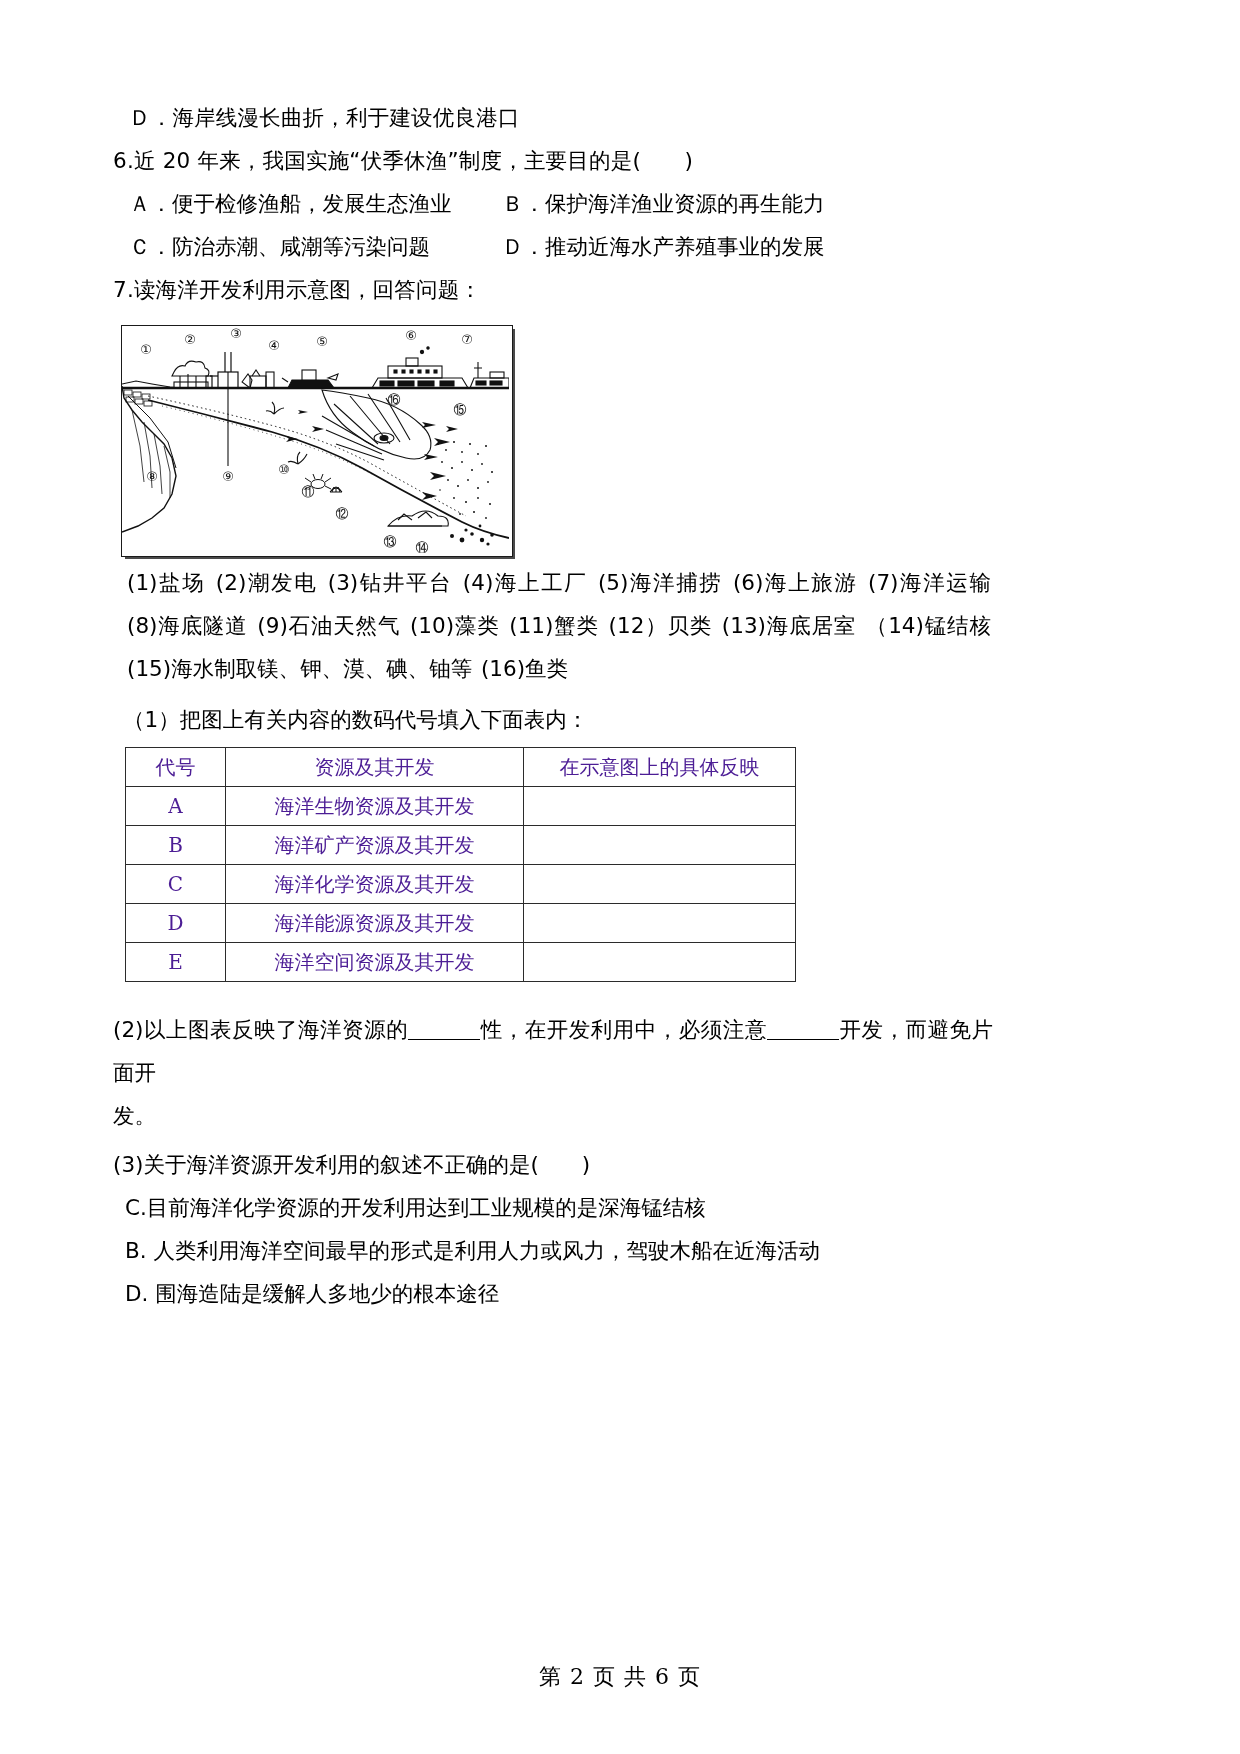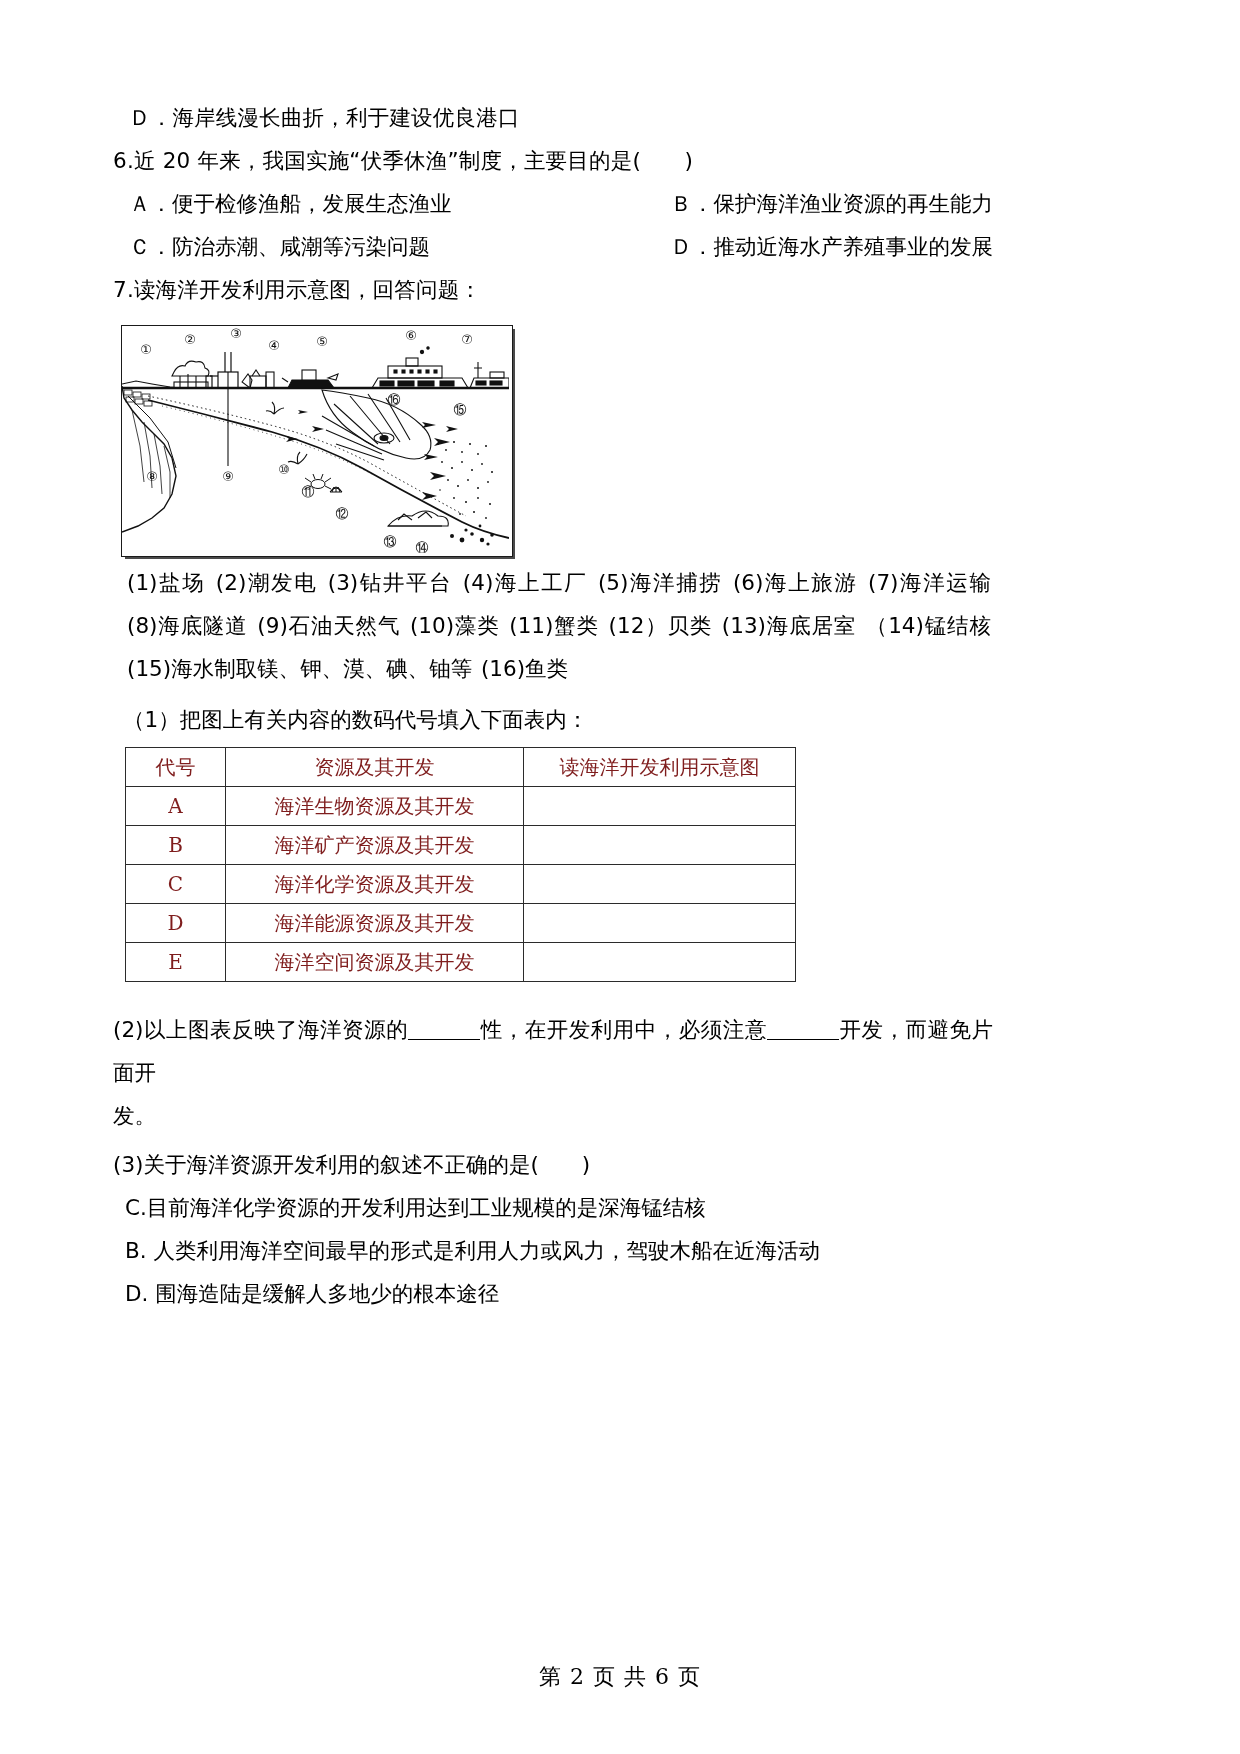--- a/index.html
+++ b/index.html
@@ -39,21 +39,21 @@
   .line.indent { padding-left: 16px; }
 
   .opts {
     display: flex;
     font-size: 21.5px;
     line-height: 43px;
     padding-left: 16px;
     gap: 23px;
   }
   .opt-a { width: 350px; flex: 0 0 350px; }
-  .opt-b { flex: 1 1 auto; text-align: right; }
+  .opt-b { flex: 1 1 auto; }
 
   
   .figure-wrap {
     margin-top: 14px;
     margin-bottom: 4px;
     padding-left: 8px;
   }
   .figure-box {
     position: relative;
     width: 390px;
@@ -90,21 +90,21 @@
     table-layout: fixed;
   }
   table.codes td, table.codes th {
     border: 1px solid #2b2b2b;
     height: 38px;
     font-weight: normal;
     font-size: 20px;
     text-align: center;
     vertical-align: middle;
     padding: 0 4px;
-    color: #7f1d1d;
+    color: #4c1d95;
   }
   table.codes th { font-size: 20px; }
   .col-code { width: 100px; }
   .col-res  { width: 298px; }
   .col-map  { width: 272px; }
 
   
   .para {
     font-size: 21.5px;
     line-height: 43px;
@@ -377,21 +377,21 @@
     <table class="codes">
       <colgroup>
         <col class="col-code">
           <col class="col-res">
           <col class="col-map">
       </colgroup>
       <thead>
         <tr>
           <th>代号</th>
           <th>资源及其开发</th>
-          <th>读海洋开发利用示意图</th>
+          <th>在示意图上的具体反映</th>
         </tr>
       </thead>
       <tbody>
         <tr>
           <td>A</td>
           <td>海洋生物资源及其开发</td>
           <td></td>
         </tr>
         <tr>
           <td>B</td>

